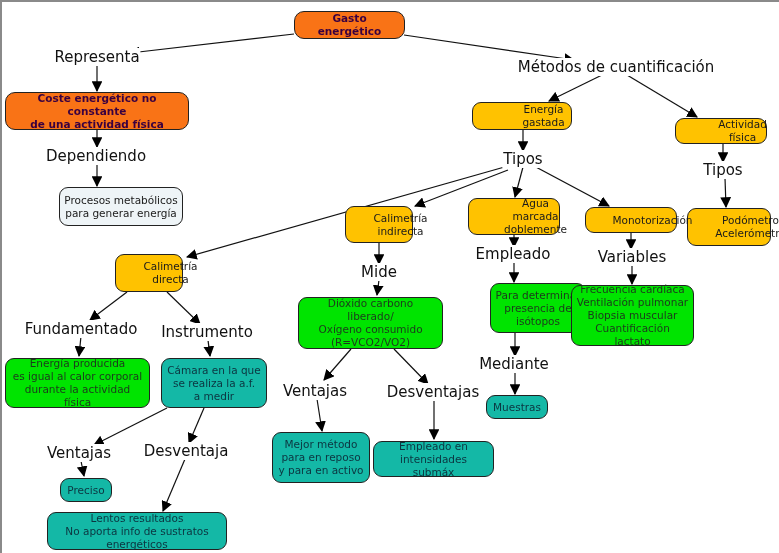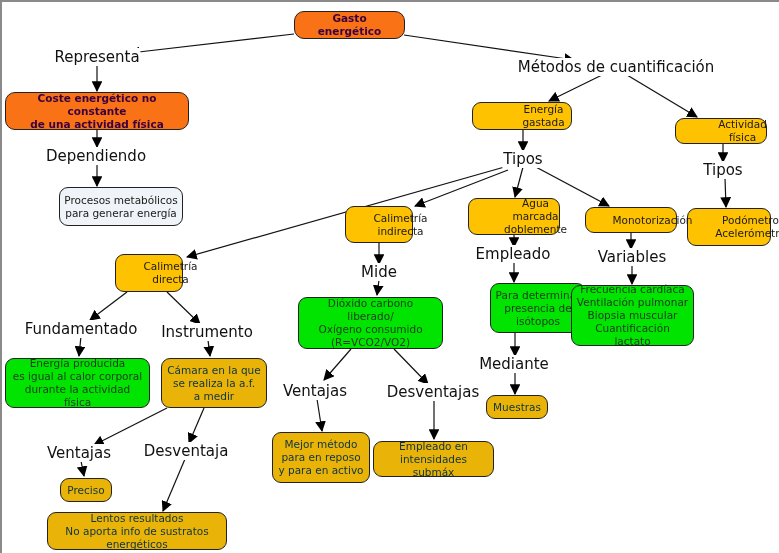--- a/index.html
+++ b/index.html
@@ -12,21 +12,21 @@
   svg#links { position:absolute; left:0; top:0; width:779px; height:553px; }
   .node {
     position:absolute; box-sizing:border-box; border:1px solid #222;
     border-radius:9px; display:flex; align-items:center; justify-content:center;
     text-align:center; font-size:10.5px; line-height:13px; color:#1a1a1a;
     white-space:pre-line; padding:2px 4px;
   }
   .magenta { background:#f97316; font-weight:bold; color:#3a0040;border-radius:10px; }
   .orange { background:#ffc200;padding-left:47px; }
   .green  { background:#00e400; color:#1c3a1c; }
-  .cyan   { background:#eab308; color:#0c3540; }
+  .cyan   { background:#14b8a6; color:#0c3540; }
   .grey   { background:#eef4f7; }
   .label {
     position:absolute; font-size:15px; color:#111; background:#fff;
     white-space:nowrap; transform:translate(-50%,-50%); padding:0 1px;
   }
 </style>
 </head>
 <body>
 
 <div id="canvas">

